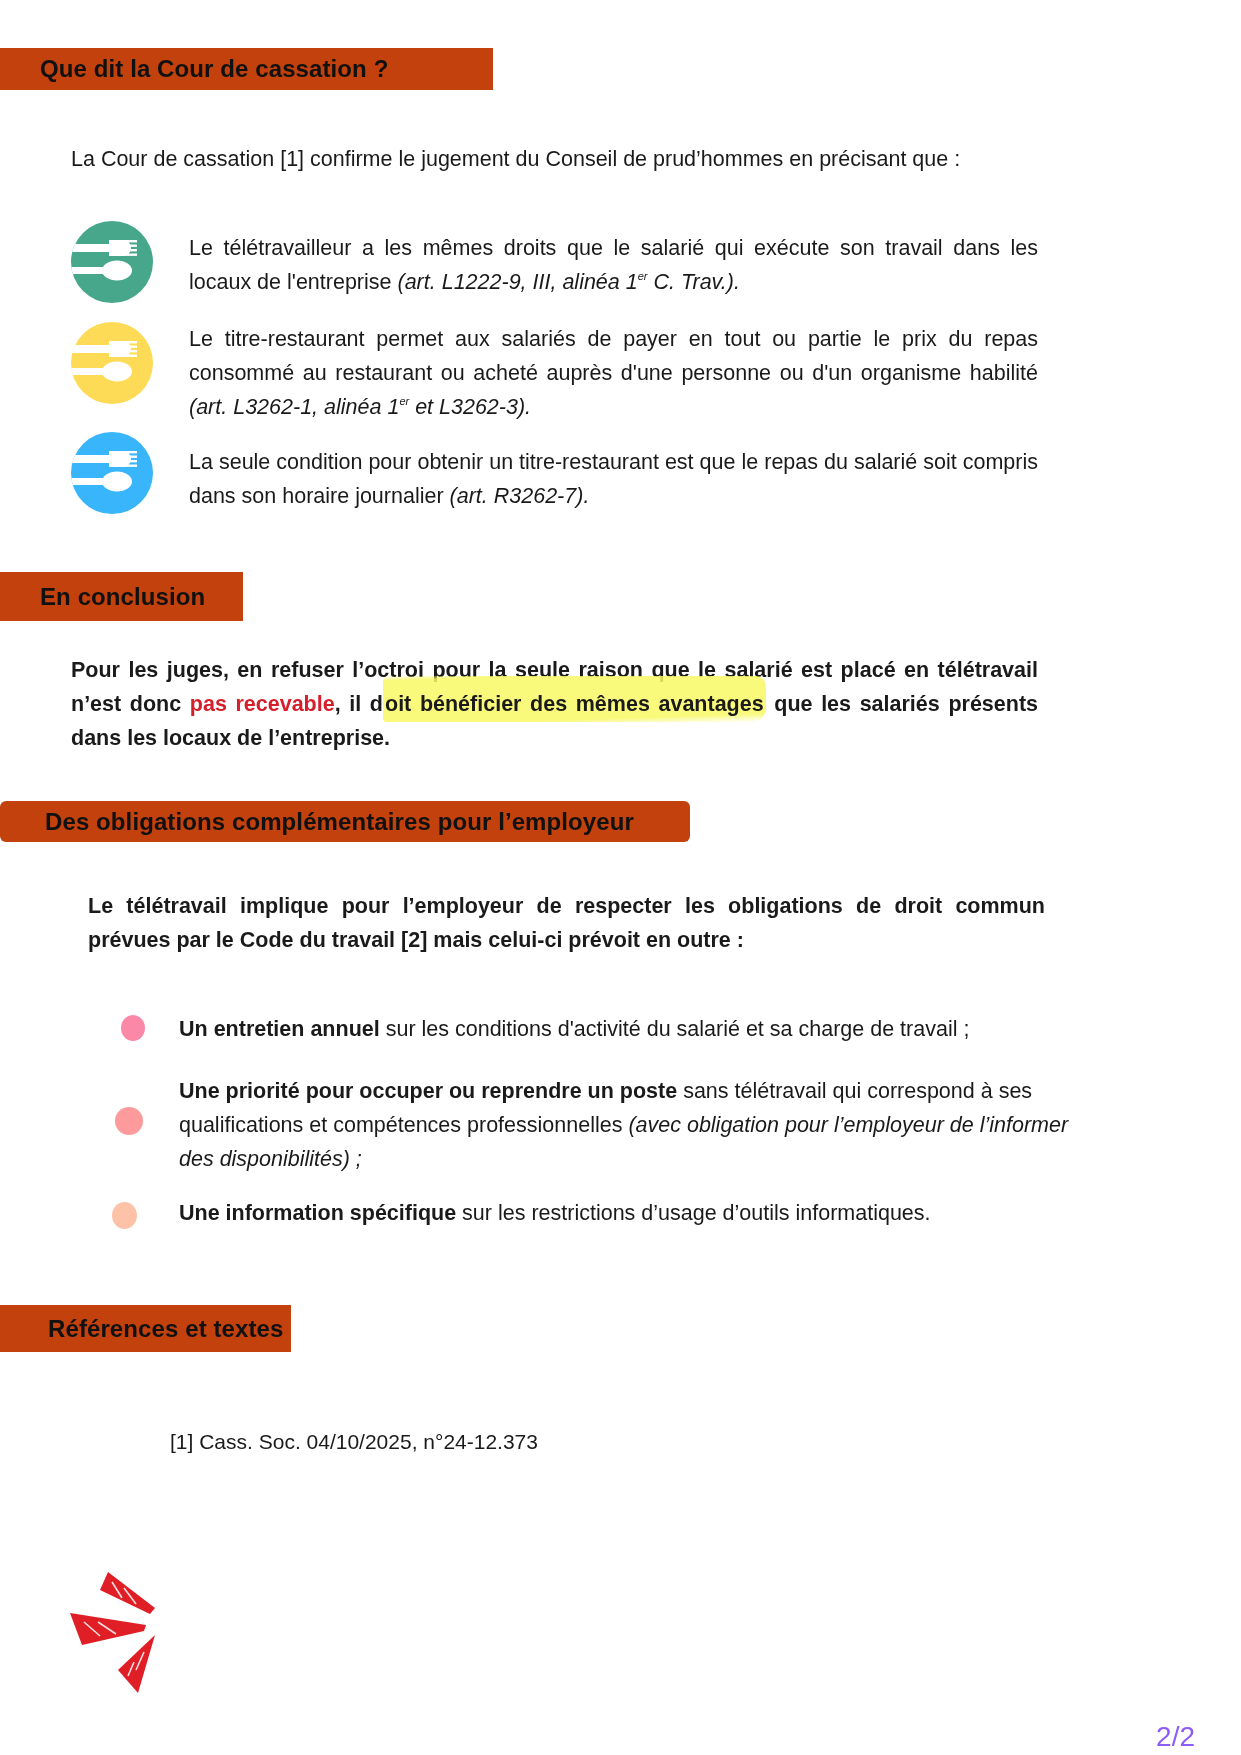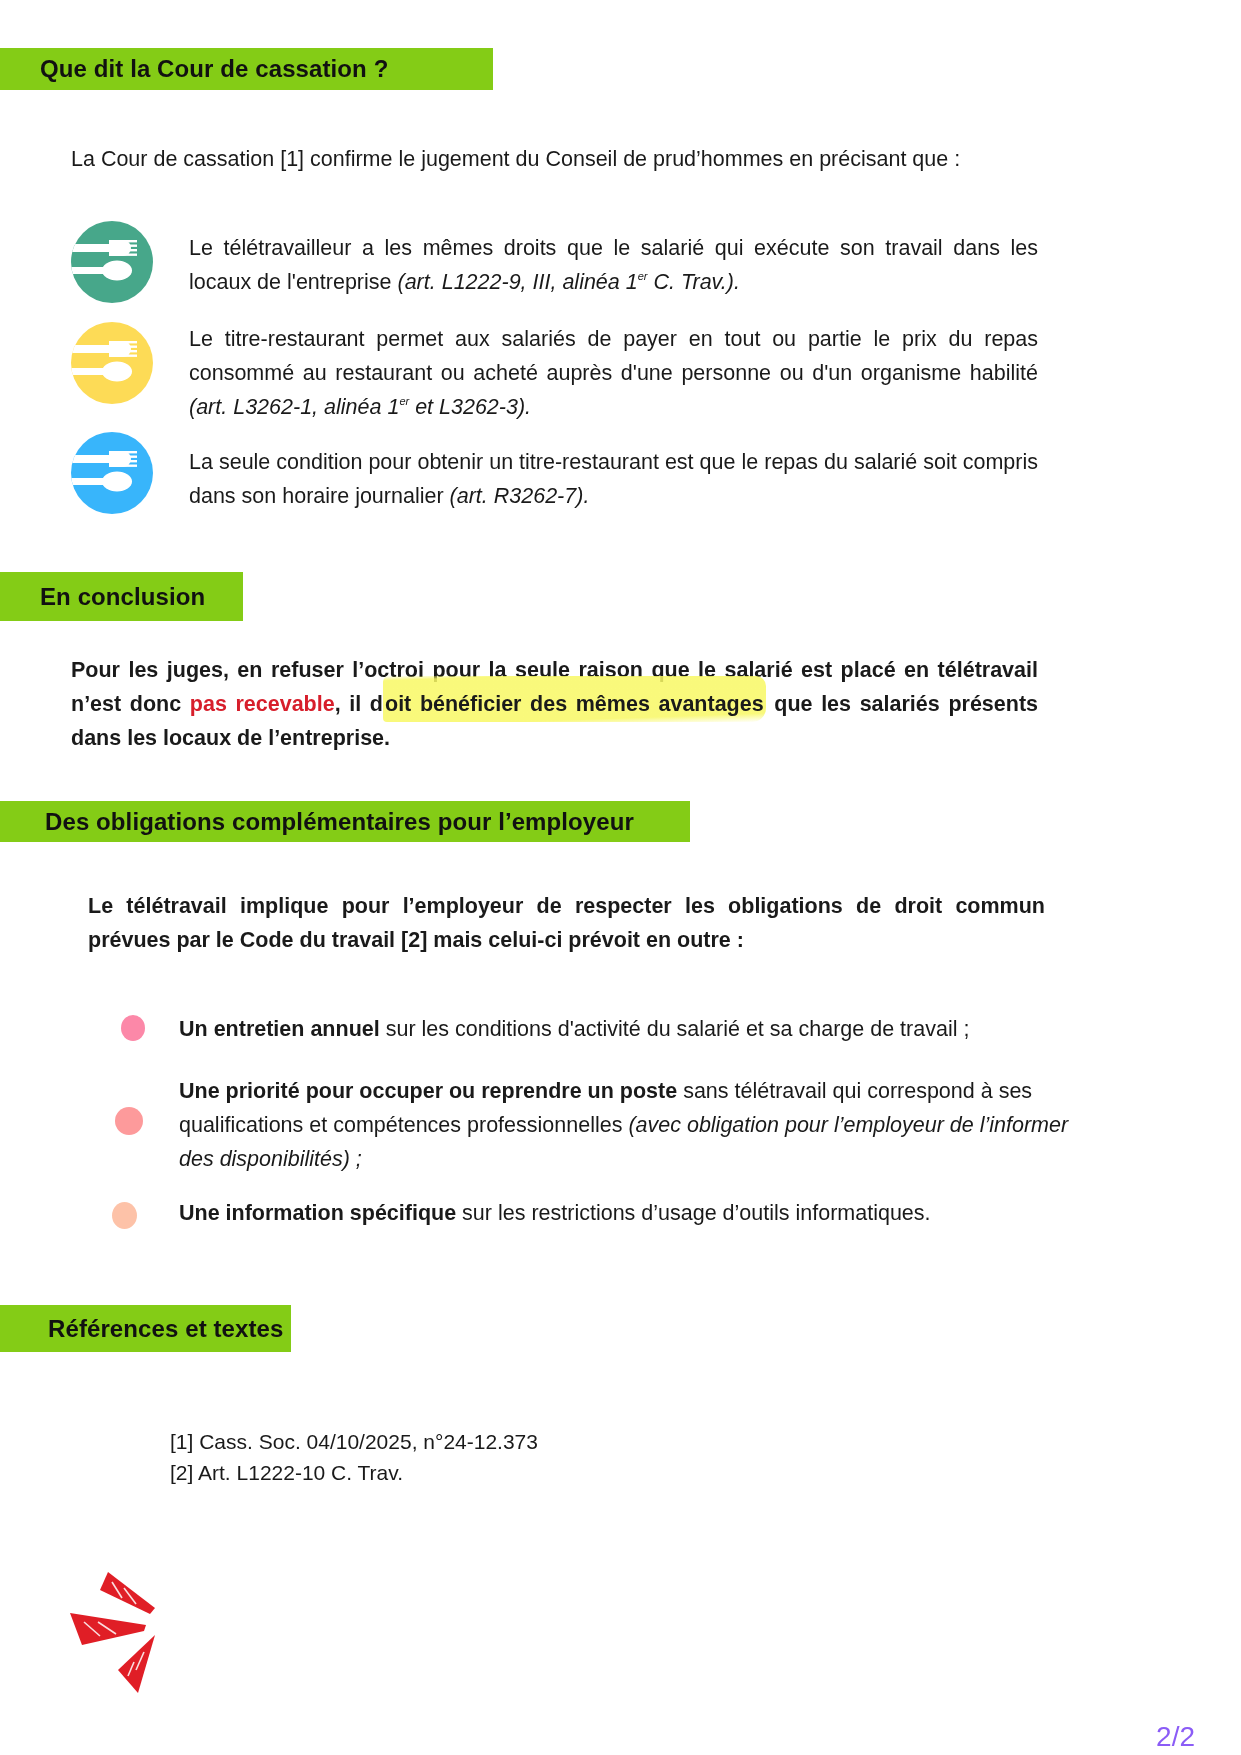--- a/index.html
+++ b/index.html
@@ -2,21 +2,21 @@
 <html><head>
 <meta charset="utf-8">
 <style>
   html, body { margin: 0; padding: 0; background: #ffffff; }
   body {
     width: 1241px; height: 1755px; position: relative; overflow: hidden;
     font-family: "DejaVu Sans", "Liberation Sans", sans-serif;
     color: #111111;
   }
   .sec-header {
-    position: absolute; left: 0; background: #84cc16;
+    position: absolute; left: 0; background: #c2410c;
     font-weight: bold; font-size: 24px; color: #111; box-sizing: border-box;
     display: flex; align-items: center;
     font-family: "Liberation Sans", "DejaVu Sans", sans-serif;
     letter-spacing: 0.1px;
   }
   .p {
     position: absolute; font-size: 21.5px; line-height: 34px; color: #1a1a1a;
     font-family: "Liberation Sans", "DejaVu Sans", sans-serif;
   }
   .justify { text-align: justify; text-align-last: left; }
@@ -98,21 +98,21 @@
 </div>
 
 <div class="sec-header" style="top:572px; width:243px; height:49px; padding-left:40px;">
   <span>En conclusion</span>
 </div>
 
 <div class="p justify bold" style="left:71px; top:653px; width:967px; font-size:21.5px;">
   <span>Pour les juges, en refuser l’octroi pour la seule raison que le salarié est placé en télétravail n’est donc </span><span class="red">pas recevable</span><span>, il d</span><span class="hl">oit bénéficier des mêmes avantages</span><span> que les salariés présents dans les locaux de l’entreprise.</span>
 </div>
 
-<div class="sec-header" style="top:801px; width:690px; height:41px; padding-left:45px;">
+<div class="sec-header" style="top:801px; width:690px; height:41px; padding-left:45px;border-radius:6px;">
   <span>Des obligations complémentaires pour l’employeur</span>
 </div>
 
 <div class="p justify" style="left:88px; top:889px; width:957px;font-weight:bold;">Le télétravail implique pour l’employeur de respecter les obligations de droit commun prévues par le Code du travail [2] mais celui-ci prévoit en outre :</div>
 
 <div class="dot" style="left:121px; top:1015px; width:24px; height:26px; background:#fc88a8;"></div>
 <div class="dot" style="left:115px; top:1107px; width:28px; height:28px; background:#fd9a9b;"></div>
 <div class="dot" style="left:112px; top:1202px; width:25px; height:27px; background:#fdc2a8;"></div>
 
 <div class="p" style="left:179px; top:1012px; width:890px;">
@@ -140,16 +140,15 @@
       <line x1="24" y1="62" x2="40" y2="76"></line>
       <line x1="38" y1="62" x2="56" y2="74"></line>
       <line x1="76" y1="110" x2="84" y2="92"></line>
       <line x1="68" y1="116" x2="74" y2="102"></line>
     </g>
   </svg>
 </div>
 
 <div class="p" style="left:170px; top:1426px; width:600px; font-size:21px; line-height:31px;">
   <div>[1] Cass. Soc. 04/10/2025, n°24-12.373</div>
-  <div>[2] Art. L1222-10 C. Trav.</div>
 </div>
 
 <div class="page-num">2/2</div>
 
 </body></html>

